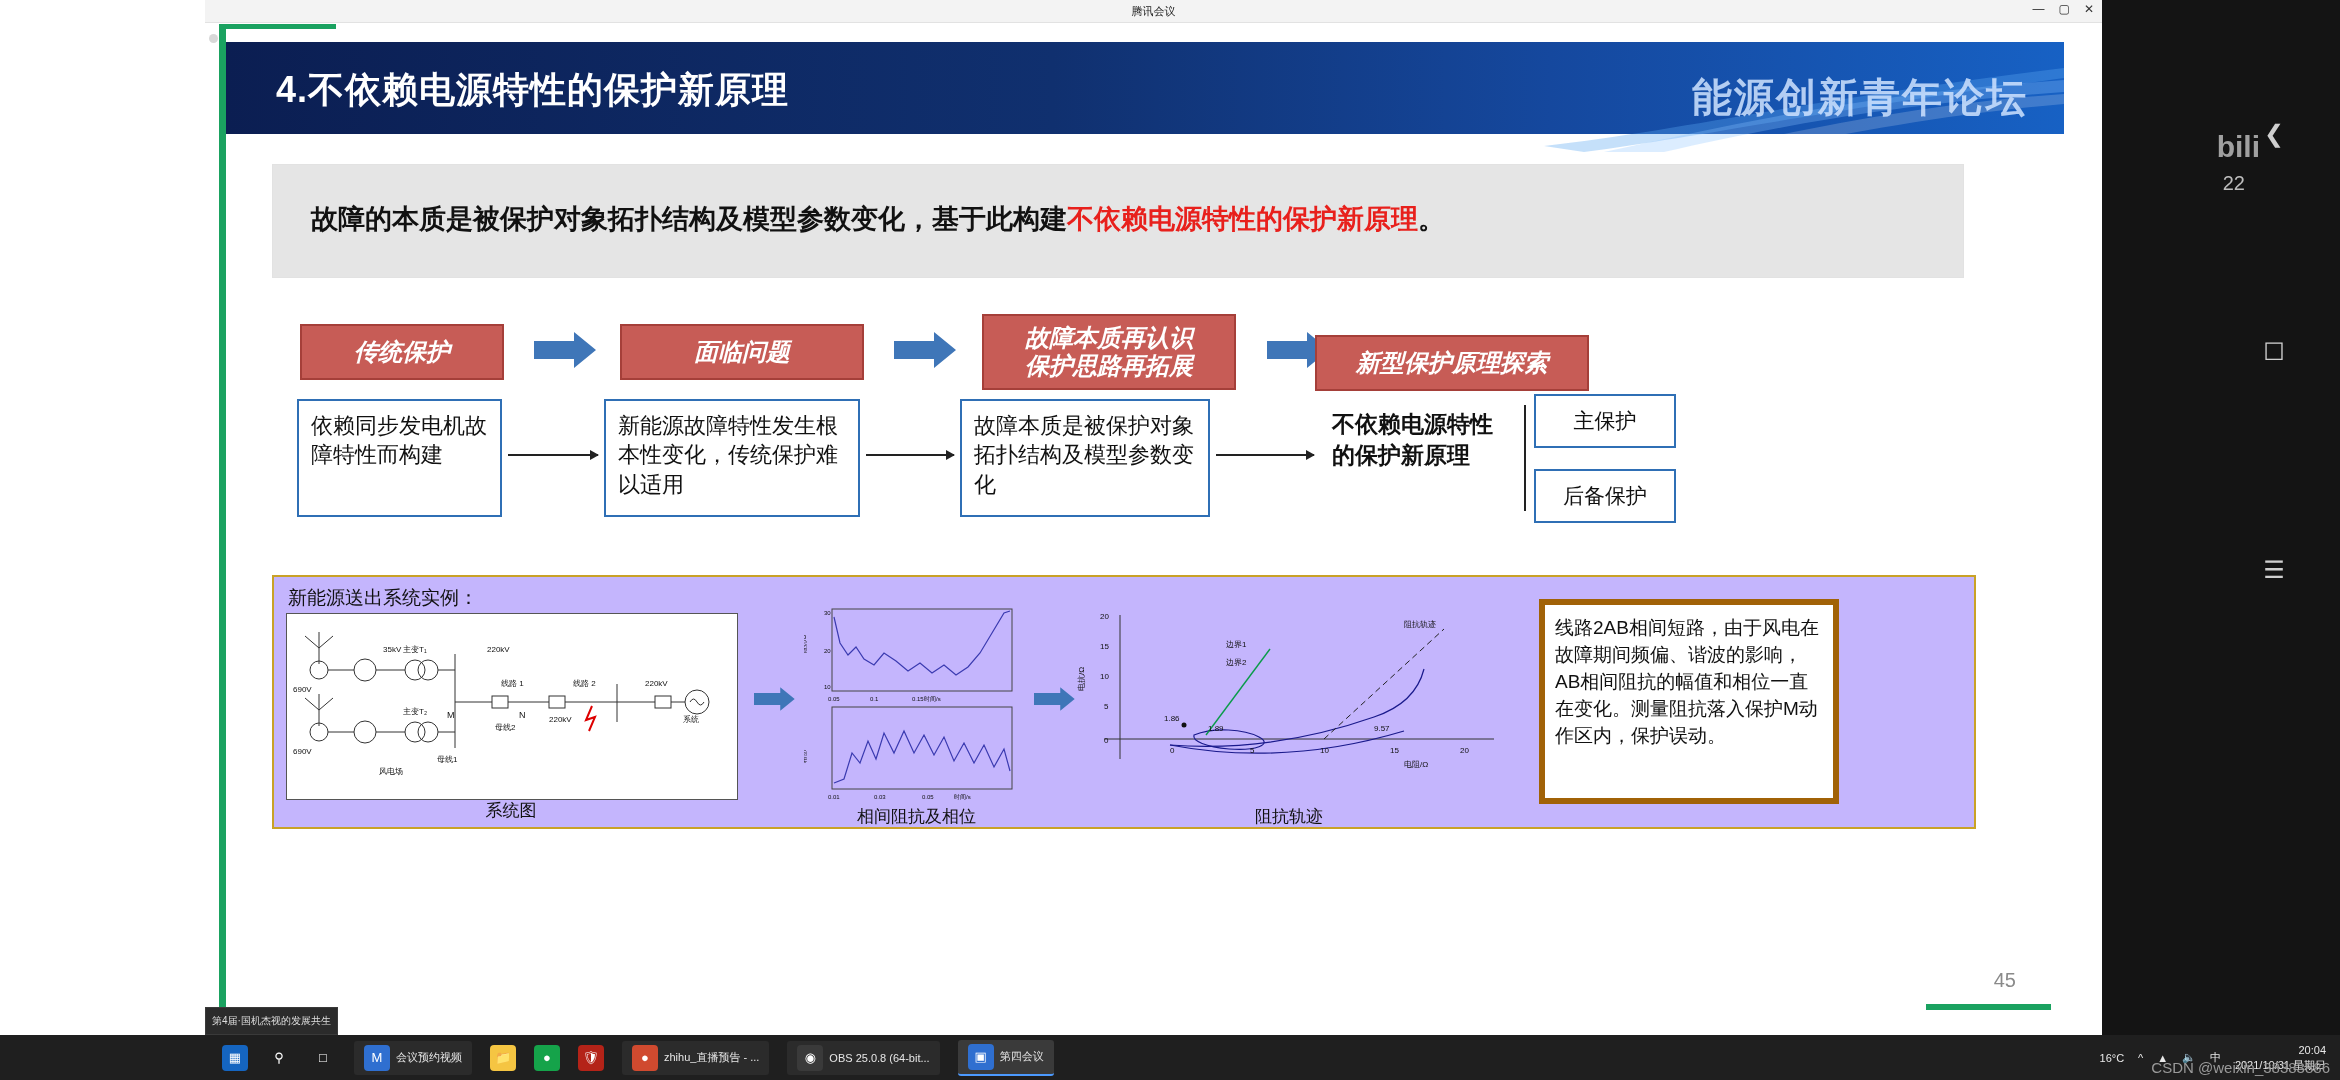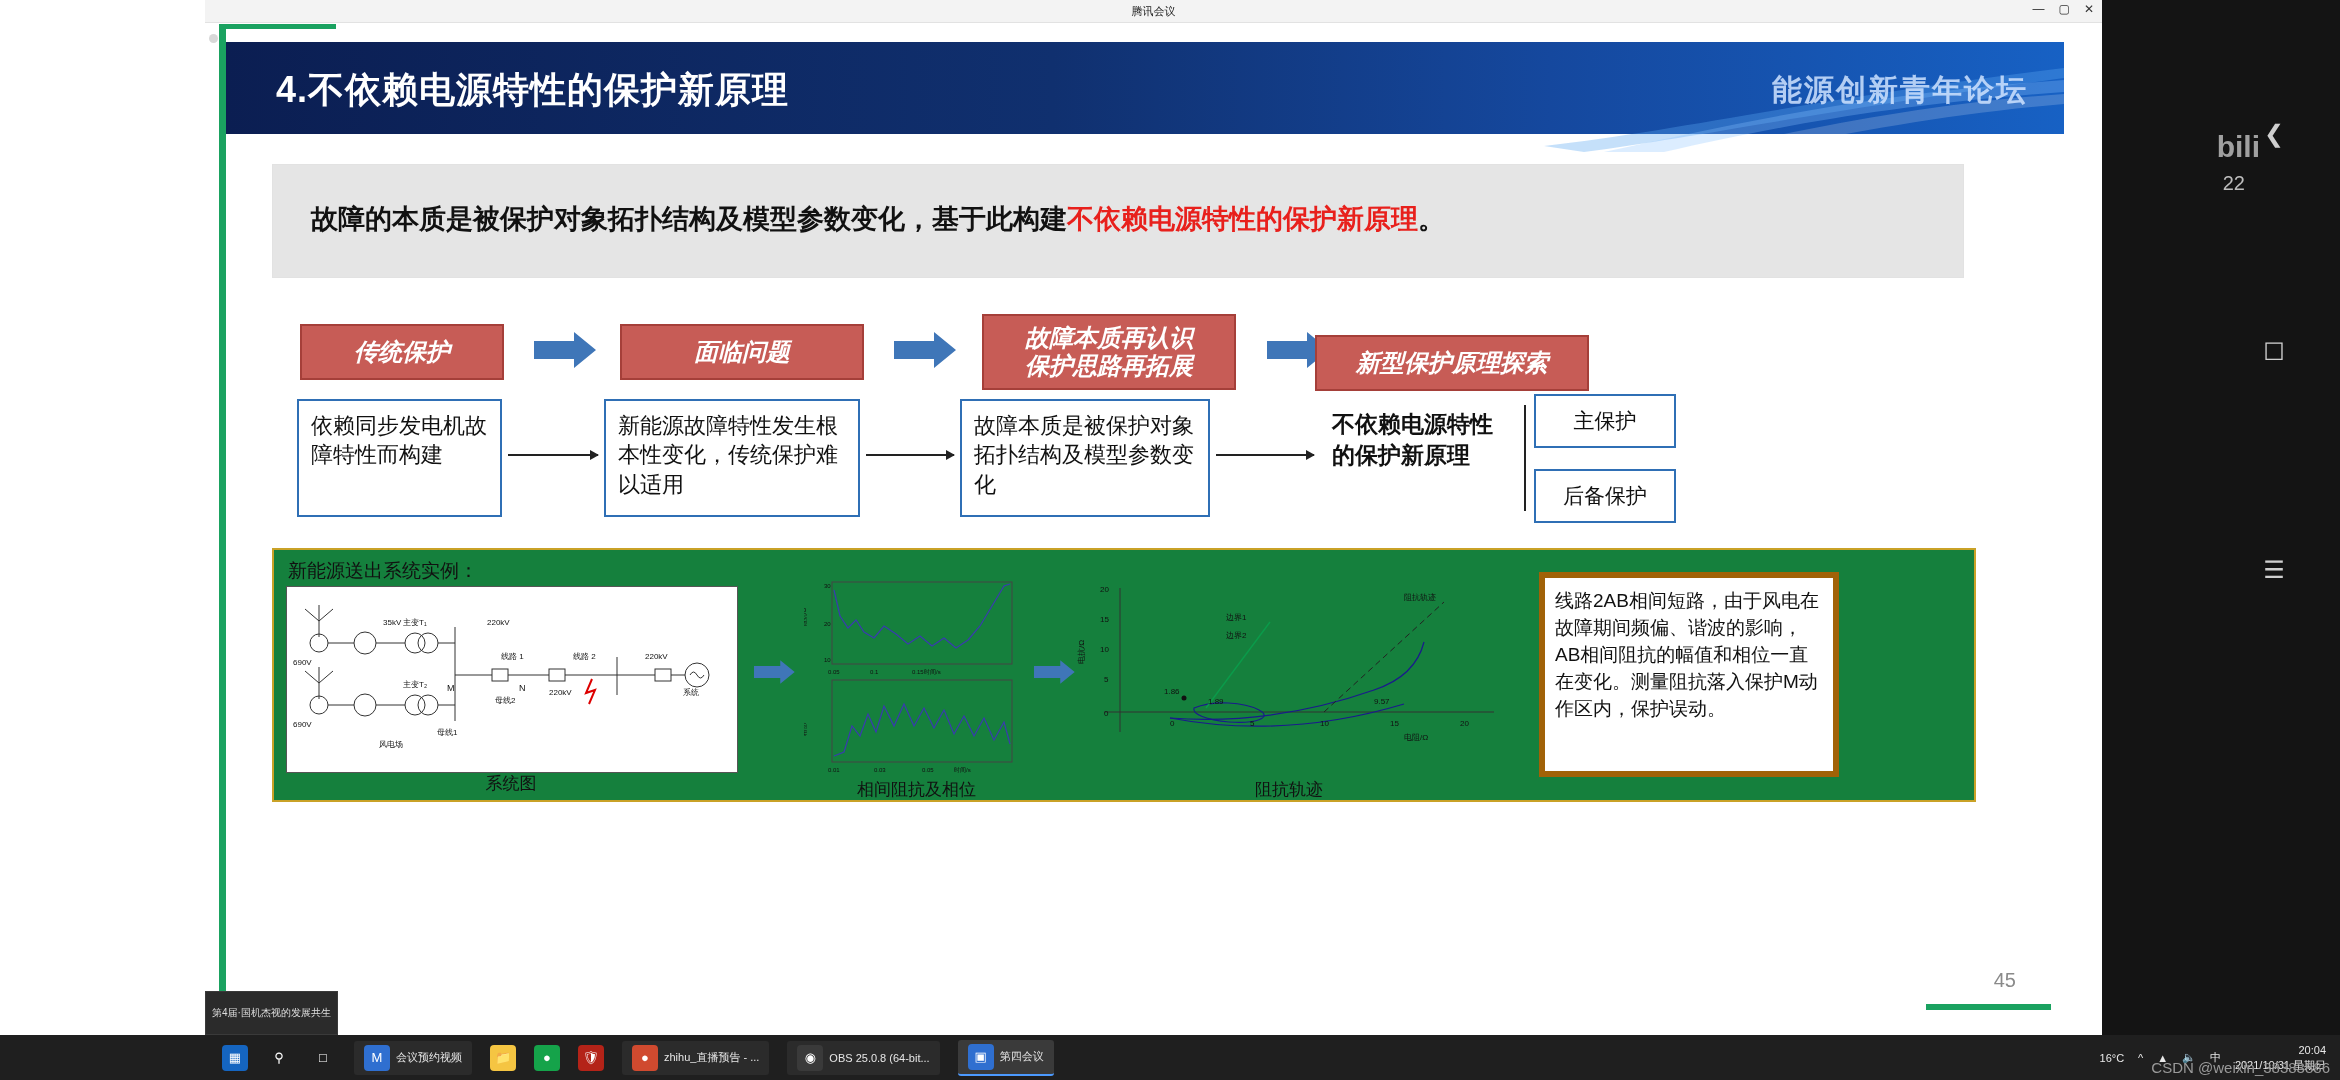--- a/index.html
+++ b/index.html
@@ -19,41 +19,41 @@
   .share-pill{position:absolute;left:4px;top:32px;display:flex;align-items:center;gap:4px;font-size:9px;color:#555;}
   .share-dot{width:9px;height:9px;border-radius:50%;background:#d8d8d8;display:inline-block;}
 
   
   .slide{position:absolute;left:14px;top:24px;width:1838px;height:986px;background:#ffffff;border-left:7px solid #1aa260;}
   .slide-greenbar-b{position:absolute;left:1700px;bottom:0;width:125px;height:6px;background:#1aa260;}
   .slide-greenbar-t{position:absolute;left:0;top:0;width:110px;height:5px;background:#1aa260;}
 
   .hdr{position:absolute;left:0;top:18px;width:1838px;height:92px;background:linear-gradient(90deg,#0b1e52 0%,#10306f 45%,#15489e 72%,#1761c4 100%);}
   .hdr-title{position:absolute;left:50px;top:24px;font-size:36px;font-weight:bold;color:#ffffff;letter-spacing:1px;}
-  .hdr-brand{position:absolute;right:36px;top:28px;font-size:30px;color:#cfe3ff;font-weight:bold;opacity:.85;letter-spacing:2px;}
+  .hdr-brand{position:absolute;right:36px;top:28px;font-size:40px;color:#cfe3ff;font-weight:bold;opacity:.85;letter-spacing:2px;}
   .hdr-swoosh{position:absolute;right:0;top:18px;width:520px;height:92px;overflow:hidden;}
 
   .stmt{position:absolute;left:46px;top:140px;width:1690px;height:112px;background:#e5e5e5;border:1px solid #e2e2e2;}
   .stmt-txt{position:absolute;left:38px;top:36px;font-size:27px;font-weight:bold;color:#111;}
   .stmt-red{color:#e8201c;}
 
   .boxrow{position:absolute;left:46px;top:300px;width:1700px;height:60px;font-style:italic;}
   .rbox{position:absolute;top:0;height:52px;background:#c75c56;border:2px solid #a53f39;display:flex;align-items:center;justify-content:center;color:#fff;font-size:24px;font-weight:bold;}
   .rbox.two{height:72px;top:-10px;flex-direction:column;line-height:1.15;}
   .arrow{position:absolute;top:6px;width:64px;height:40px;}
 
   .trow{position:absolute;left:46px;top:375px;width:1710px;height:125px;}
   .tbox{position:absolute;top:0;border:2px solid #2f6fb5;background:#fff;font-size:22px;color:#111;line-height:1.33;padding:10px 12px;box-sizing:border-box;}
   .tbox.plain{border:none;font-weight:bold;}
   .lnk{position:absolute;height:2px;background:#222;top:55px;}
   .lnk:after{content:"";position:absolute;right:-1px;top:-4px;border-left:9px solid #222;border-top:5px solid transparent;border-bottom:5px solid transparent;}
   .sbox{position:absolute;border:2px solid #2f6fb5;background:#fff;font-size:21px;color:#111;display:flex;align-items:center;justify-content:center;}
   .brace{position:absolute;border-left:2px solid #222;}
 
-  .figure{position:absolute;left:46px;top:524px;width:1700px;height:250px;border:2px solid #c9a227;background:#15803d;}
+  .figure{position:absolute;left:46px;top:551px;width:1700px;height:250px;border:2px solid #c9a227;background:#c4b5fd;}
   .fig-title{position:absolute;left:14px;top:8px;font-size:19px;color:#111;}
   .sub1{position:absolute;left:12px;top:36px;width:450px;height:185px;border:1px solid #555;background:#fff;}
   .sub1-cap{position:absolute;left:12px;top:222px;width:450px;text-align:center;font-size:17px;color:#111;}
   .sub2{position:absolute;left:530px;top:26px;width:225px;height:200px;}
   .sub2-cap{position:absolute;left:520px;top:228px;width:245px;text-align:center;font-size:17px;color:#111;}
   .sub3{position:absolute;left:800px;top:22px;width:430px;height:200px;}
   .sub3-cap{position:absolute;left:800px;top:228px;width:430px;text-align:center;font-size:17px;color:#111;}
   .note{position:absolute;left:1265px;top:22px;width:300px;height:205px;border:6px solid #a16207;background:#fff;font-size:19px;color:#111;line-height:1.42;padding:10px 10px;box-sizing:border-box;}
 
   .pgnum{position:absolute;right:48px;bottom:18px;font-size:20px;color:#8a8a8a;}
@@ -64,21 +64,21 @@
   .bili{position:absolute;right:80px;top:130px;color:#cfcfcf;font-size:30px;font-weight:bold;opacity:.75;}
   .bili-sub{position:absolute;right:95px;top:172px;color:#bdbdbd;font-size:20px;}
 
   
   .taskbar{position:absolute;left:0;bottom:0;width:2340px;height:45px;background:#1f1f1f;display:flex;align-items:center;}
   .tb-left{display:flex;align-items:center;gap:18px;padding-left:222px;}
   .tb-ico{width:26px;height:26px;border-radius:4px;display:flex;align-items:center;justify-content:center;font-size:13px;color:#fff;}
   .tb-task{display:flex;align-items:center;gap:6px;background:#2b2b2b;height:34px;padding:0 10px;border-radius:3px;color:#e6e6e6;font-size:11px;white-space:nowrap;}
   .tb-right{margin-left:auto;display:flex;align-items:center;gap:14px;padding-right:14px;color:#e9e9e9;font-size:11px;}
   .clock{text-align:right;line-height:1.35;font-size:11px;}
-  .tb-preview{position:absolute;left:205px;bottom:45px;height:18px;background:#2b2b2b;color:#ddd;font-size:10px;display:flex;align-items:center;padding:12px 6px;border:1px solid #3a3a3a;}
+  .tb-preview{position:absolute;left:205px;bottom:45px;height:18px;background:#2b2b2b;color:#ddd;font-size:10px;display:flex;align-items:center;padding:4px 6px;border:1px solid #3a3a3a;}
   .watermark{position:absolute;right:10px;bottom:4px;color:#9a9a9a;font-size:15px;}
 </style>
 </head>
 <body>
 
 <div class="screen">
 
   <div class="desktop-left"></div>
   <div class="desktop-right">
     <div class="bili">bili</div>

